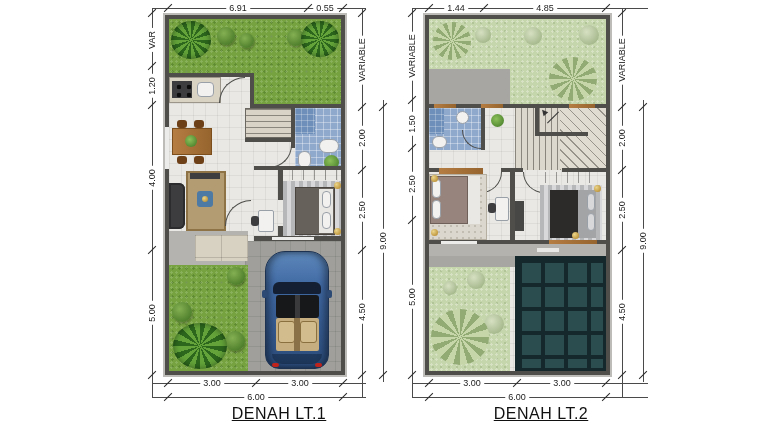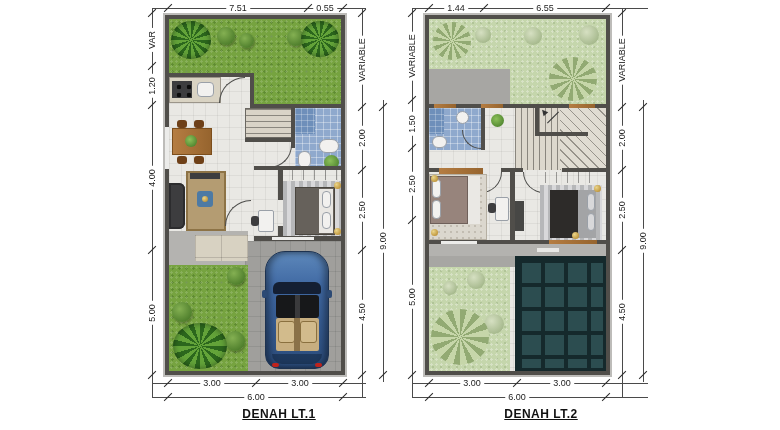--- a/index.html
+++ b/index.html
@@ -72,21 +72,21 @@
        box-shadow:inset -4px 0 6px rgba(0,0,0,.35),inset 4px 0 6px rgba(0,0,0,.35);}
   
   .hline{position:absolute;height:1px;background:#4a4a4a;}
   .vline{position:absolute;width:1px;background:#4a4a4a;}
   .tick{position:absolute;width:11px;height:1px;background:#2b2b2b;
         transform:translate(-50%,-50%) rotate(-45deg);}
   .dh,.dv{position:absolute;font-size:9px;color:#222;background:#fff;padding:0 3px;
         white-space:nowrap;line-height:10px;}
   .dh{transform:translate(-50%,-50%);}
   .dv{transform:translate(-50%,-50%) rotate(-90deg);}
-  .title{position:absolute;transform:translate(-50%,-50%);font-size:12px;font-weight:bold;
+  .title{position:absolute;transform:translate(-50%,-50%);font-size:16px;font-weight:normal;
         color:#111;text-decoration:underline;letter-spacing:.5px;white-space:nowrap;padding-left:48px;}
 </style>
 </head>
 <body>
 
 <div id="canvas">
 
   <div class="plan" style="left:165px;top:15px;width:180px;height:360px">
 
     <div class="a grass" style="left:0;top:0;width:85px;height:54px"></div>
@@ -246,21 +246,21 @@
     <div class="a bush-pale" style="left:38px;top:252px;width:18px;height:18px"></div>
     <div class="a bush-pale" style="left:55px;top:295px;width:20px;height:20px"></div>
     <div class="a bush-pale" style="left:14px;top:262px;width:14px;height:14px"></div>
     <div class="a palm-pale" style="left:2px;top:290px;width:58px;height:56px"></div>
   </div>
 
   <div class="hline" style="left:152px;top:8px;width:214px"></div>
   <i class="tick" style="left:168px;top:8px"></i>
     <i class="tick" style="left:308px;top:8px"></i>
     <i class="tick" style="left:343px;top:8px"></i>
-  <span class="dh" style="left:238px;top:8px">7.51</span>
+  <span class="dh" style="left:238px;top:8px">6.91</span>
   <span class="dh" style="left:325px;top:8px">0.55</span>
 
   <div class="vline" style="left:152px;top:8px;height:390px"></div>
   <i class="tick" style="left:152px;top:13px"></i>
     <i class="tick" style="left:152px;top:66px"></i>
     <i class="tick" style="left:152px;top:105px"></i>
     <i class="tick" style="left:152px;top:250px"></i>
     <i class="tick" style="left:152px;top:375px"></i>
   <span class="dv" style="left:152px;top:40px">VAR</span>
   <span class="dv" style="left:152px;top:86px">1.20</span>
@@ -294,21 +294,21 @@
     <i class="tick" style="left:343px;top:397px"></i>
   <span class="dh" style="left:256px;top:397px">6.00</span>
 
   <div class="title" style="left:255px;top:414px">DENAH LT.1</div>
 
   <div class="hline" style="left:412px;top:8px;width:236px"></div>
   <i class="tick" style="left:429px;top:8px"></i>
     <i class="tick" style="left:484px;top:8px"></i>
     <i class="tick" style="left:606px;top:8px"></i>
   <span class="dh" style="left:456px;top:8px">1.44</span>
-  <span class="dh" style="left:545px;top:8px">6.55</span>
+  <span class="dh" style="left:545px;top:8px">4.85</span>
 
   <div class="vline" style="left:412px;top:8px;height:390px"></div>
   <i class="tick" style="left:412px;top:13px"></i>
     <i class="tick" style="left:412px;top:100px"></i>
     <i class="tick" style="left:412px;top:148px"></i>
     <i class="tick" style="left:412px;top:220px"></i>
     <i class="tick" style="left:412px;top:375px"></i>
   <span class="dv" style="left:412px;top:56px">VARIABLE</span>
   <span class="dv" style="left:412px;top:124px">1.50</span>
   <span class="dv" style="left:412px;top:184px">2.50</span>

